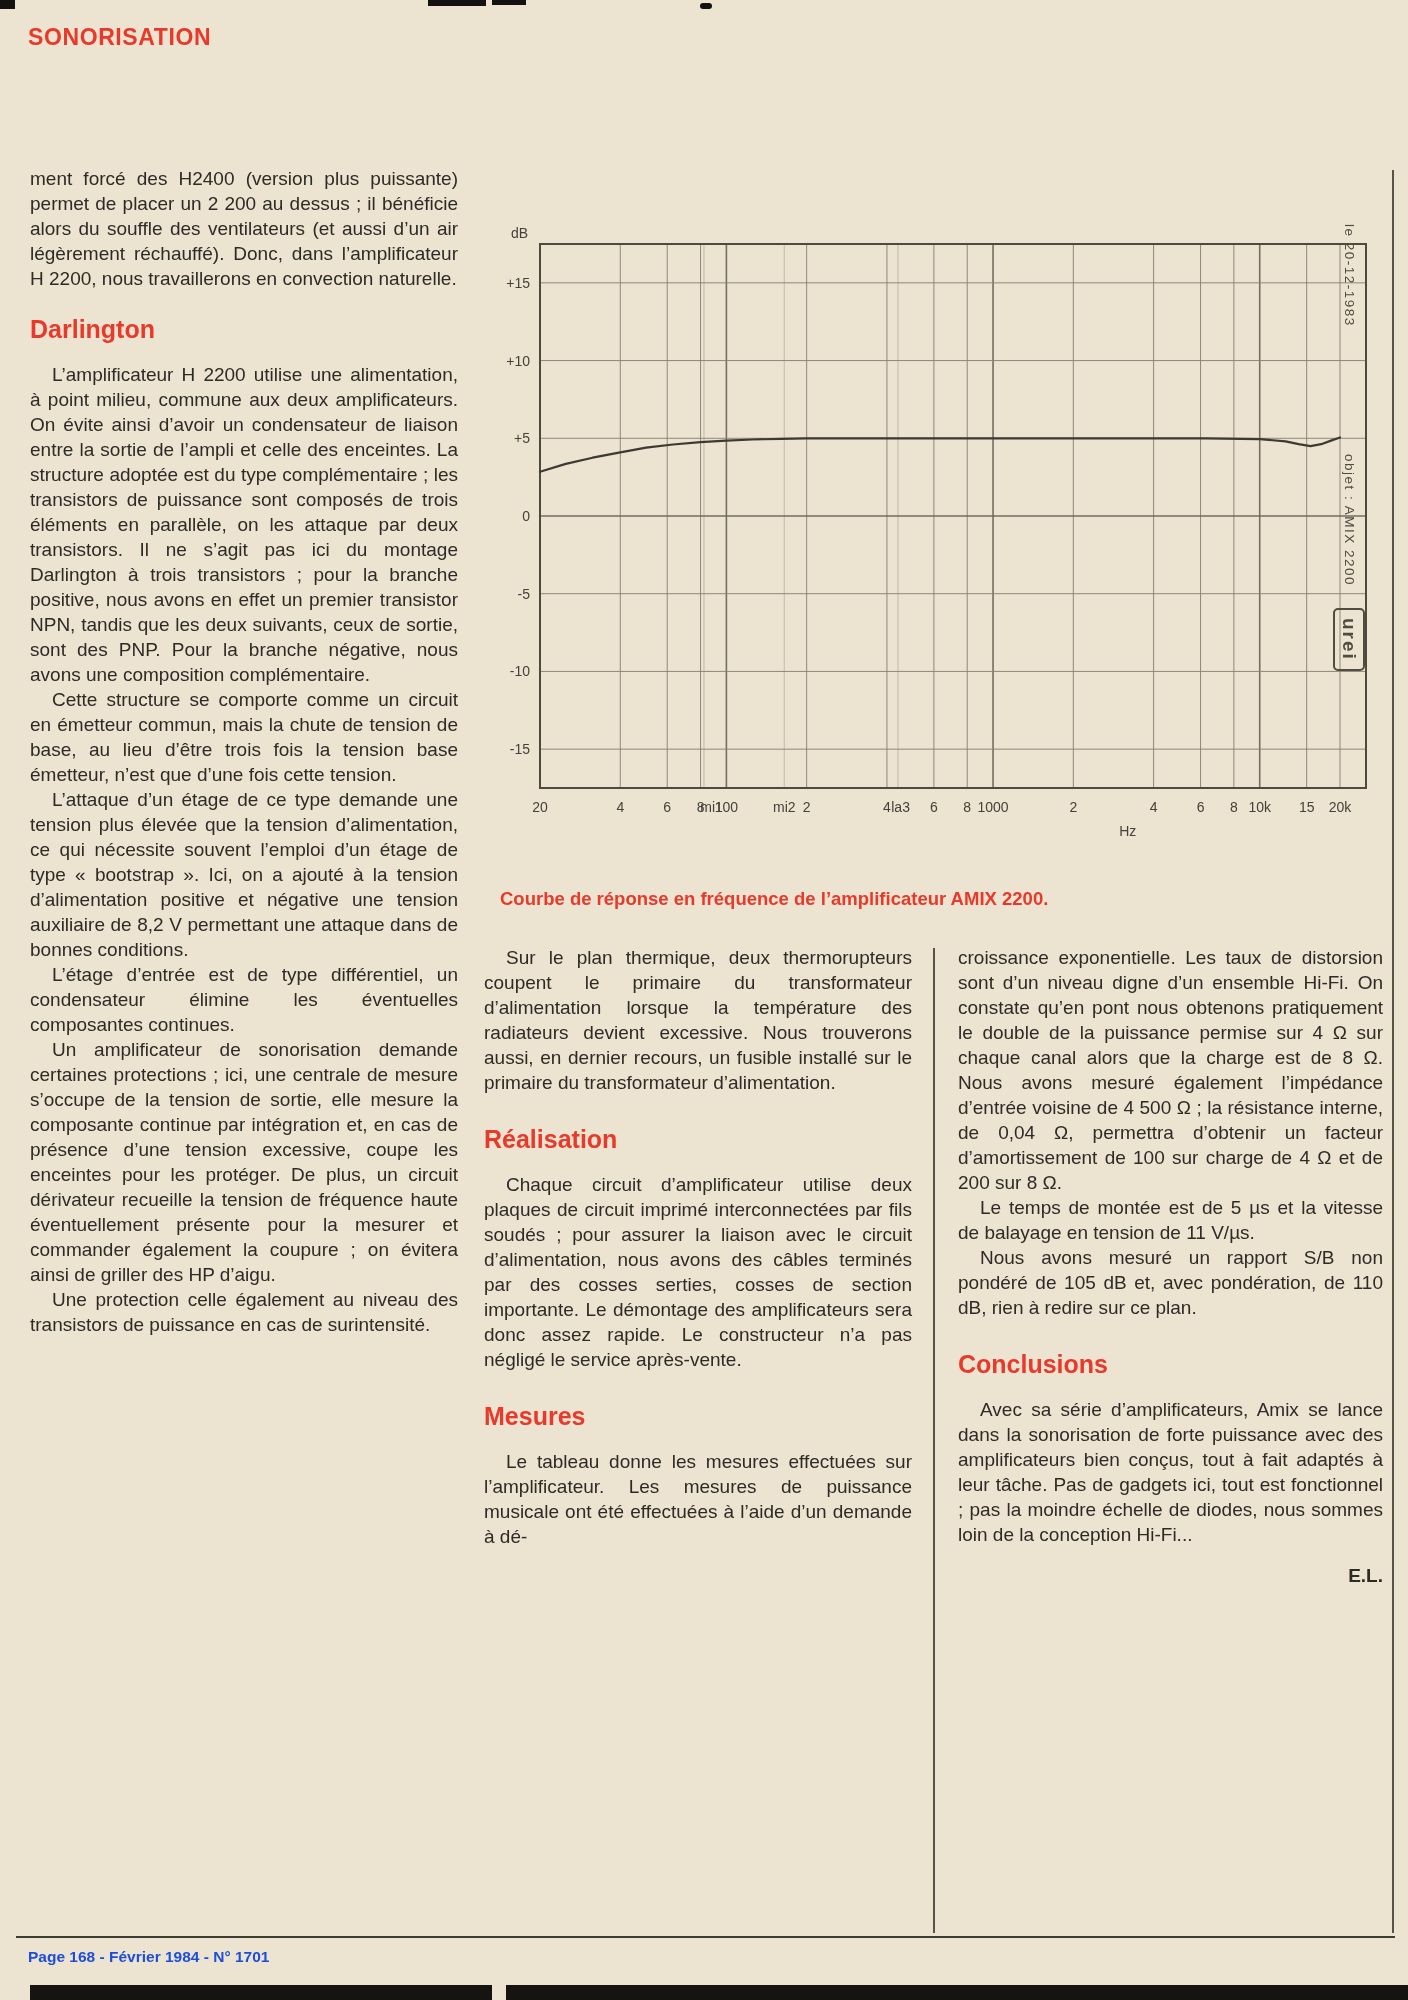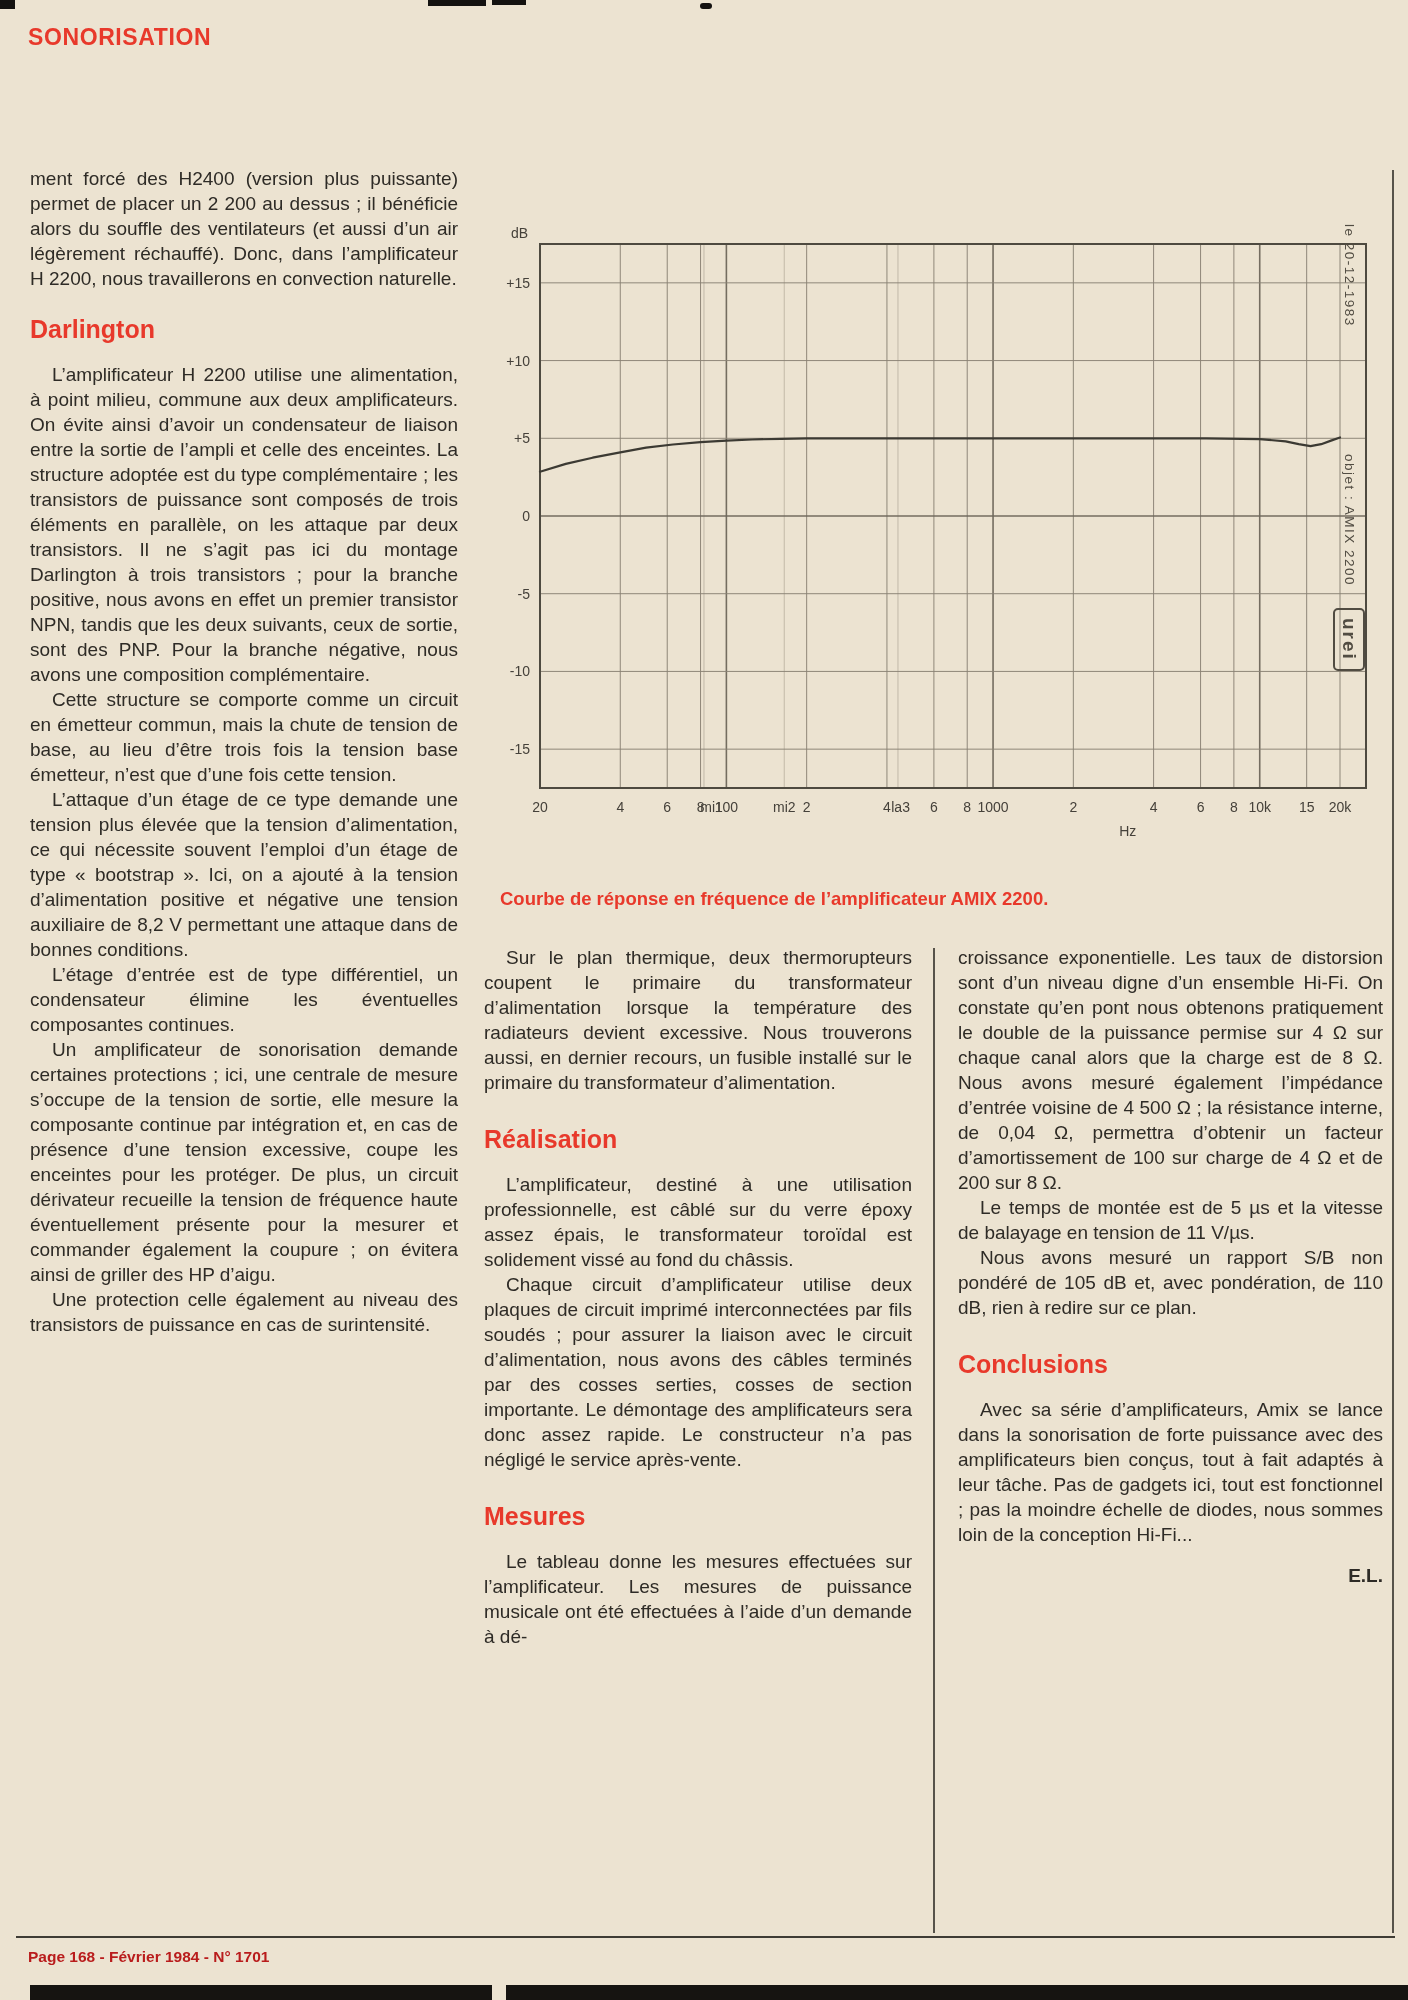--- a/index.html
+++ b/index.html
@@ -41,21 +41,21 @@
     padding:8px 3px;font-weight:bold;font-size:19px;letter-spacing:2px;
   }
   .caption{
     position:absolute;left:500px;top:888px;width:860px;
     font-size:18.5px;font-weight:bold;color:var(--accent,#e8392b);
   }
   .vrule{position:absolute;width:2px;background:#57534a;}
   .col-divider{left:933px;top:948px;height:985px;}
   .page-right-rule{left:1392px;top:170px;height:1763px;}
   .footer-rule{position:absolute;left:16px;top:1936px;width:1379px;height:2px;background:#3f3c35;}
-  .footer{position:absolute;left:28px;top:1948px;font-size:15.5px;font-weight:bold;color:#b91c1c;}
+  .footer{position:absolute;left:28px;top:1948px;font-size:15.5px;font-weight:bold;color:#1d4ed8;}
   .signature{text-align:right;font-weight:bold;margin-top:16px;font-size:19px;}
   .black-bar{position:absolute;top:1985px;height:15px;background:#161411;}
   .bar1{left:30px;width:462px;}
   .bar2{left:506px;width:902px;}
   .artifact{position:absolute;background:#141210;}
   .a1{left:0;top:0;width:15px;height:9px;}
   .a2{left:428px;top:0;width:58px;height:6px;}
   .a3{left:492px;top:0;width:34px;height:5px;}
   .a4{left:700px;top:3px;width:12px;height:6px;border-radius:3px;}
 </style>
@@ -145,21 +145,20 @@
     <div class="vnote date">le 20-12-1983</div>
     <div class="vnote objet">objet : AMIX 2200</div>
     <div class="vnote logo">urei</div>
   </div>
 
   <div class="caption">Courbe de réponse en fréquence de l’amplificateur AMIX 2200.</div>
 
   <div class="col mid-col">
     <p>Sur le plan thermique, deux thermorupteurs coupent le primaire du transformateur d’alimentation lorsque la température des radiateurs devient excessive. Nous trouverons aussi, en dernier recours, un fusible installé sur le primaire du transformateur d’alimentation.</p>
     <h2>Réalisation</h2>
-    <p>L’amplificateur, destiné à une utilisation professionnelle, est câblé sur du verre époxy assez épais, le transformateur toroïdal est solidement vissé au fond du châssis.</p>
     <p>Chaque circuit d’amplificateur utilise deux plaques de circuit imprimé interconnectées par fils soudés ; pour assurer la liaison avec le circuit d’alimentation, nous avons des câbles terminés par des cosses serties, cosses de section importante. Le démontage des amplificateurs sera donc assez rapide. Le constructeur n’a pas négligé le service après-vente.</p>
     <h2>Mesures</h2>
     <p>Le tableau donne les mesures effectuées sur l’amplificateur. Les mesures de puissance musicale ont été effectuées à l’aide d’un demande à dé-</p>
   </div>
 
   <div class="vrule col-divider"></div>
   <div class="vrule page-right-rule"></div>
 
   <div class="col right-col">
     <p class="noindent">croissance exponentielle. Les taux de distorsion sont d’un niveau digne d’un ensemble Hi-Fi. On constate qu’en pont nous obtenons pratiquement le double de la puissance permise sur 4 Ω sur chaque canal alors que la charge est de 8 Ω. Nous avons mesuré également l’impédance d’entrée voisine de 4 500 Ω ; la résistance interne, de 0,04 Ω, permettra d’obtenir un facteur d’amortissement de 100 sur charge de 4 Ω et de 200 sur 8 Ω.</p>

